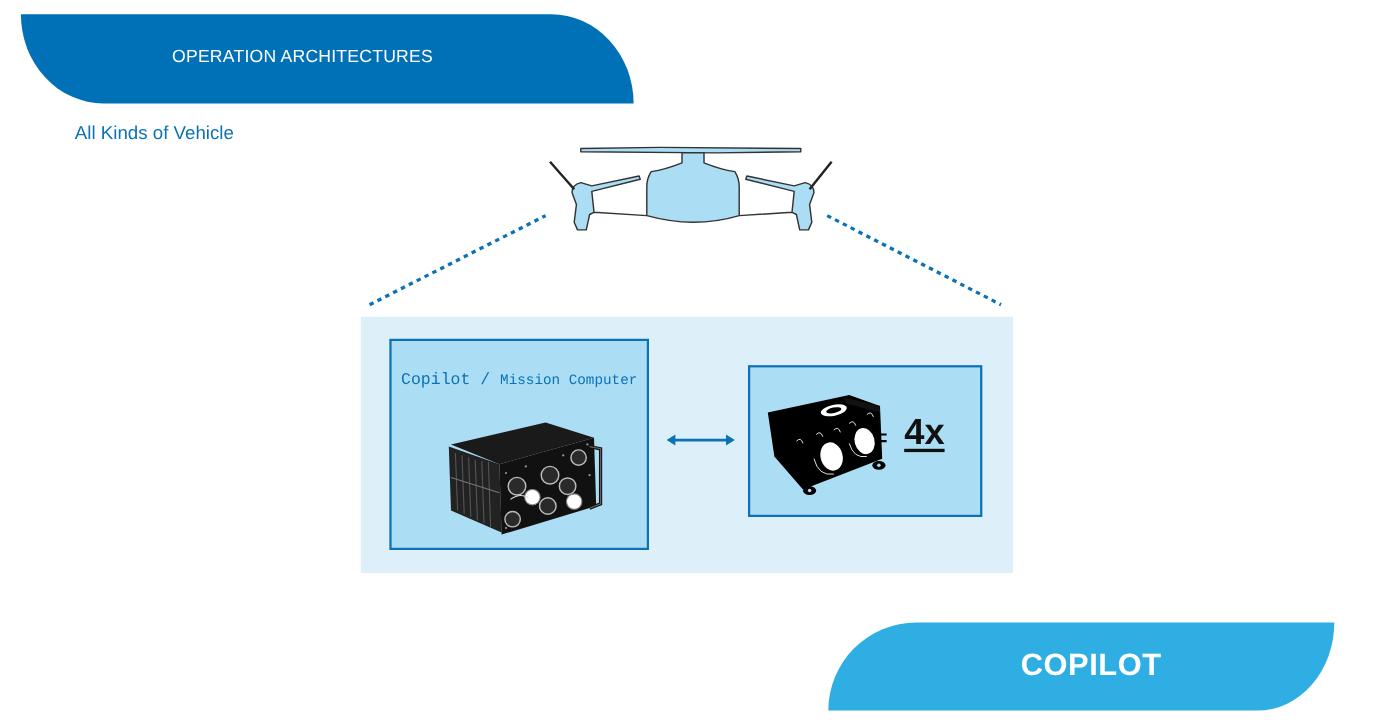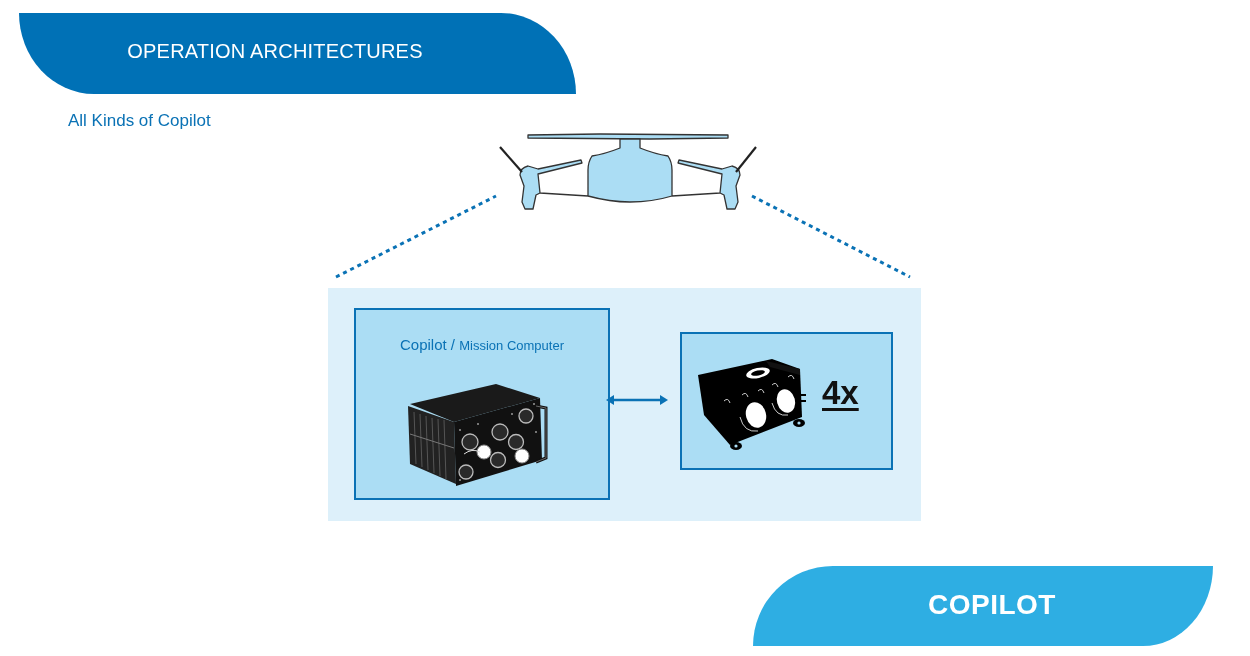--- a/index.html
+++ b/index.html
@@ -8,34 +8,34 @@
       font-family: "Liberation Sans", "DejaVu Sans", sans-serif;
     }
     .header-banner {
       position: absolute; left: 19px; top: 13px; width: 557px; height: 81px;
       background: #0071B6;
       border-bottom-left-radius: 75px 81px;
       border-top-right-radius: 75px 81px;
       display: flex; align-items: center; justify-content: center;
     }
     .header-banner span {
-      color: #ffffff; font-size: 20px; letter-spacing: 0.2px; margin-left: -45px; margin-top: -4px;
+      color: #ffffff; font-size: 16px; letter-spacing: 0.2px; margin-left: -45px; margin-top: -4px;
     }
     .subtitle {
       position: absolute; left: 68px; top: 111px; color: #0A72B5; font-size: 17px;
     }
     .aircraft { position: absolute; left: 480px; top: 120px; width: 300px; height: 110px; }
     .rays { position: absolute; left: 0; top: 0; width: 1250px; height: 656px; pointer-events: none; }
     .panel {
       position: absolute; left: 328px; top: 288px; width: 593px; height: 233px; background: #DDF0FA;
     }
     .box {
       position: absolute; background: #ABDDF4; border: 2px solid #0A72B5; box-sizing: border-box;
     }
-    .box-left { left: 354px; top: 308px; width: 256px; height: 192px; }
+    .box-left { left: 354px; top: 308px; width: 236px; height: 192px; font-family: Liberation Mono, monospace; }
     .box-right { left: 680px; top: 332px; width: 213px; height: 138px; }
     .box-title {
       position: absolute; left: 0; right: 0; top: 26px; text-align: center; color: #0A72B5; white-space: nowrap;
     }
     .box-title .big { font-size: 15px; }
     .box-title .small { font-size: 13px; }
     .mc-image { position: absolute; left: 402px; top: 376px; width: 146px; height: 112px; }
     .cam-image { position: absolute; left: 696px; top: 355px; width: 112px; height: 98px; }
     .count-label {
       position: absolute; left: 822px; top: 374px; font-size: 33px; font-weight: bold; color: #111111;
@@ -51,21 +51,21 @@
     }
     .footer-badge span { color: #ffffff; font-size: 28px; font-weight: bold; margin-left: 18px; margin-top: -2px; letter-spacing: 0.5px; }
   </style>
 </head>
 <body>
 
 <div class="header-banner">
   <span>OPERATION ARCHITECTURES</span>
 </div>
 
-<div class="subtitle">All Kinds of Copilot</div>
+<div class="subtitle">All Kinds of Vehicle</div>
 
 <svg class="rays" viewBox="0 0 1250 656">
   <line x1="336" y1="277" x2="496" y2="196" stroke="#0A72B5" stroke-width="3" stroke-dasharray="4 4"></line>
   <line x1="752" y1="196" x2="910" y2="277" stroke="#0A72B5" stroke-width="3" stroke-dasharray="4 4"></line>
 </svg>
 
 <svg class="aircraft" viewBox="0 0 300 110">
   <g fill="#ABDDF4" stroke="#333" stroke-width="1.3" stroke-linejoin="round">
 
     <path d="M48 15 L120 14 L248 15 L248 18 L170 19 L48 18 Z"></path>

